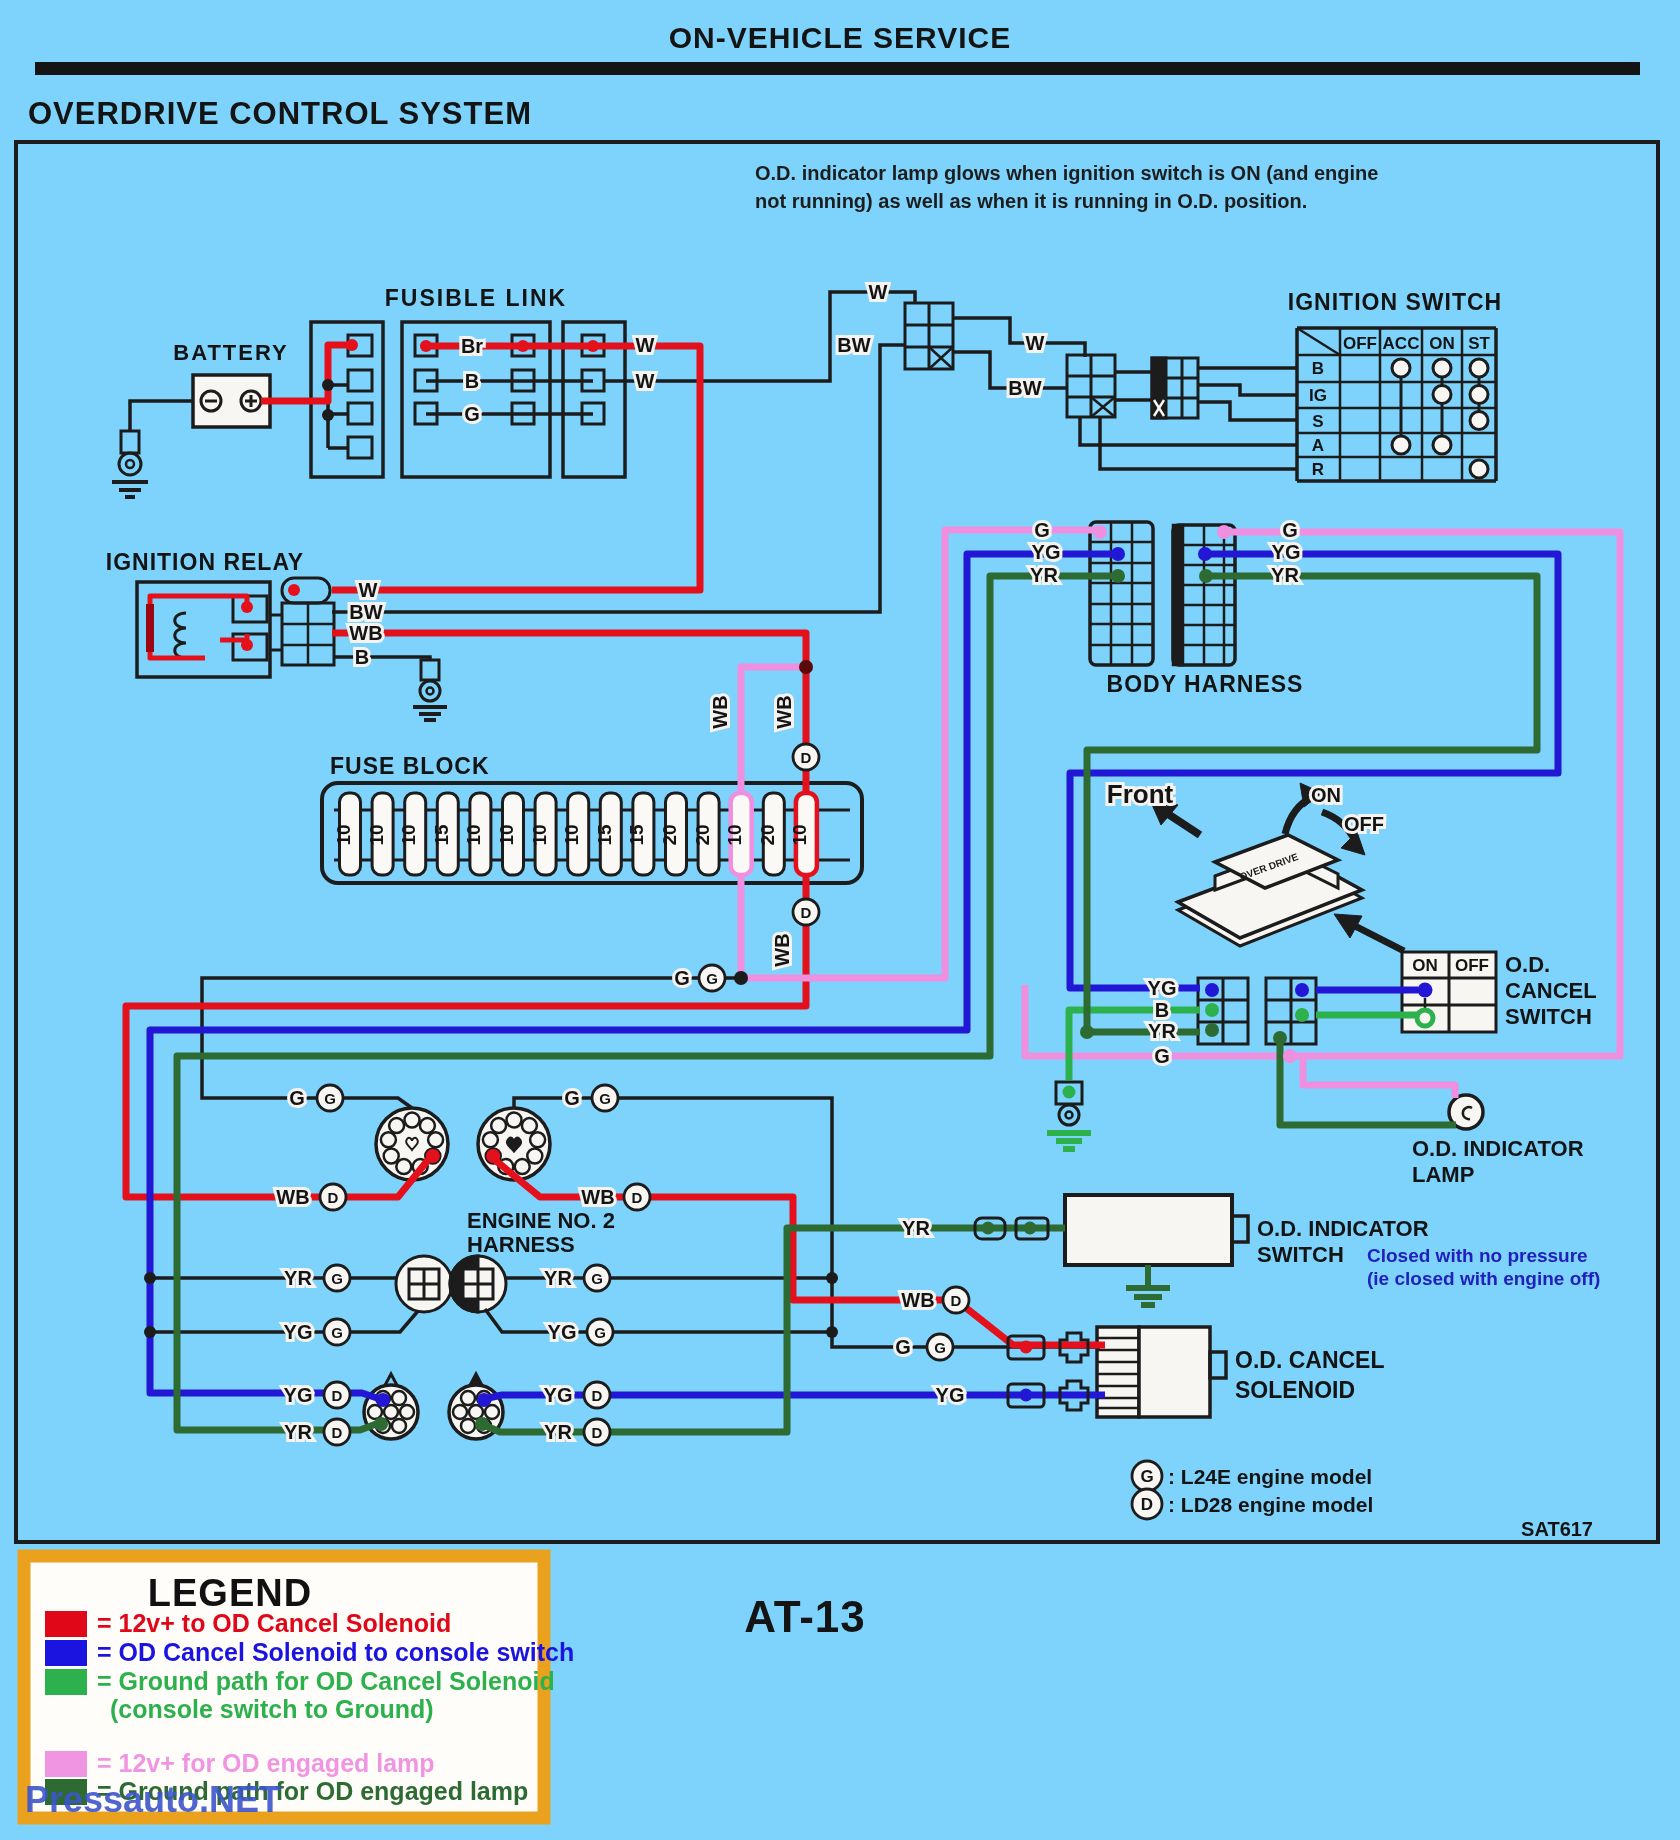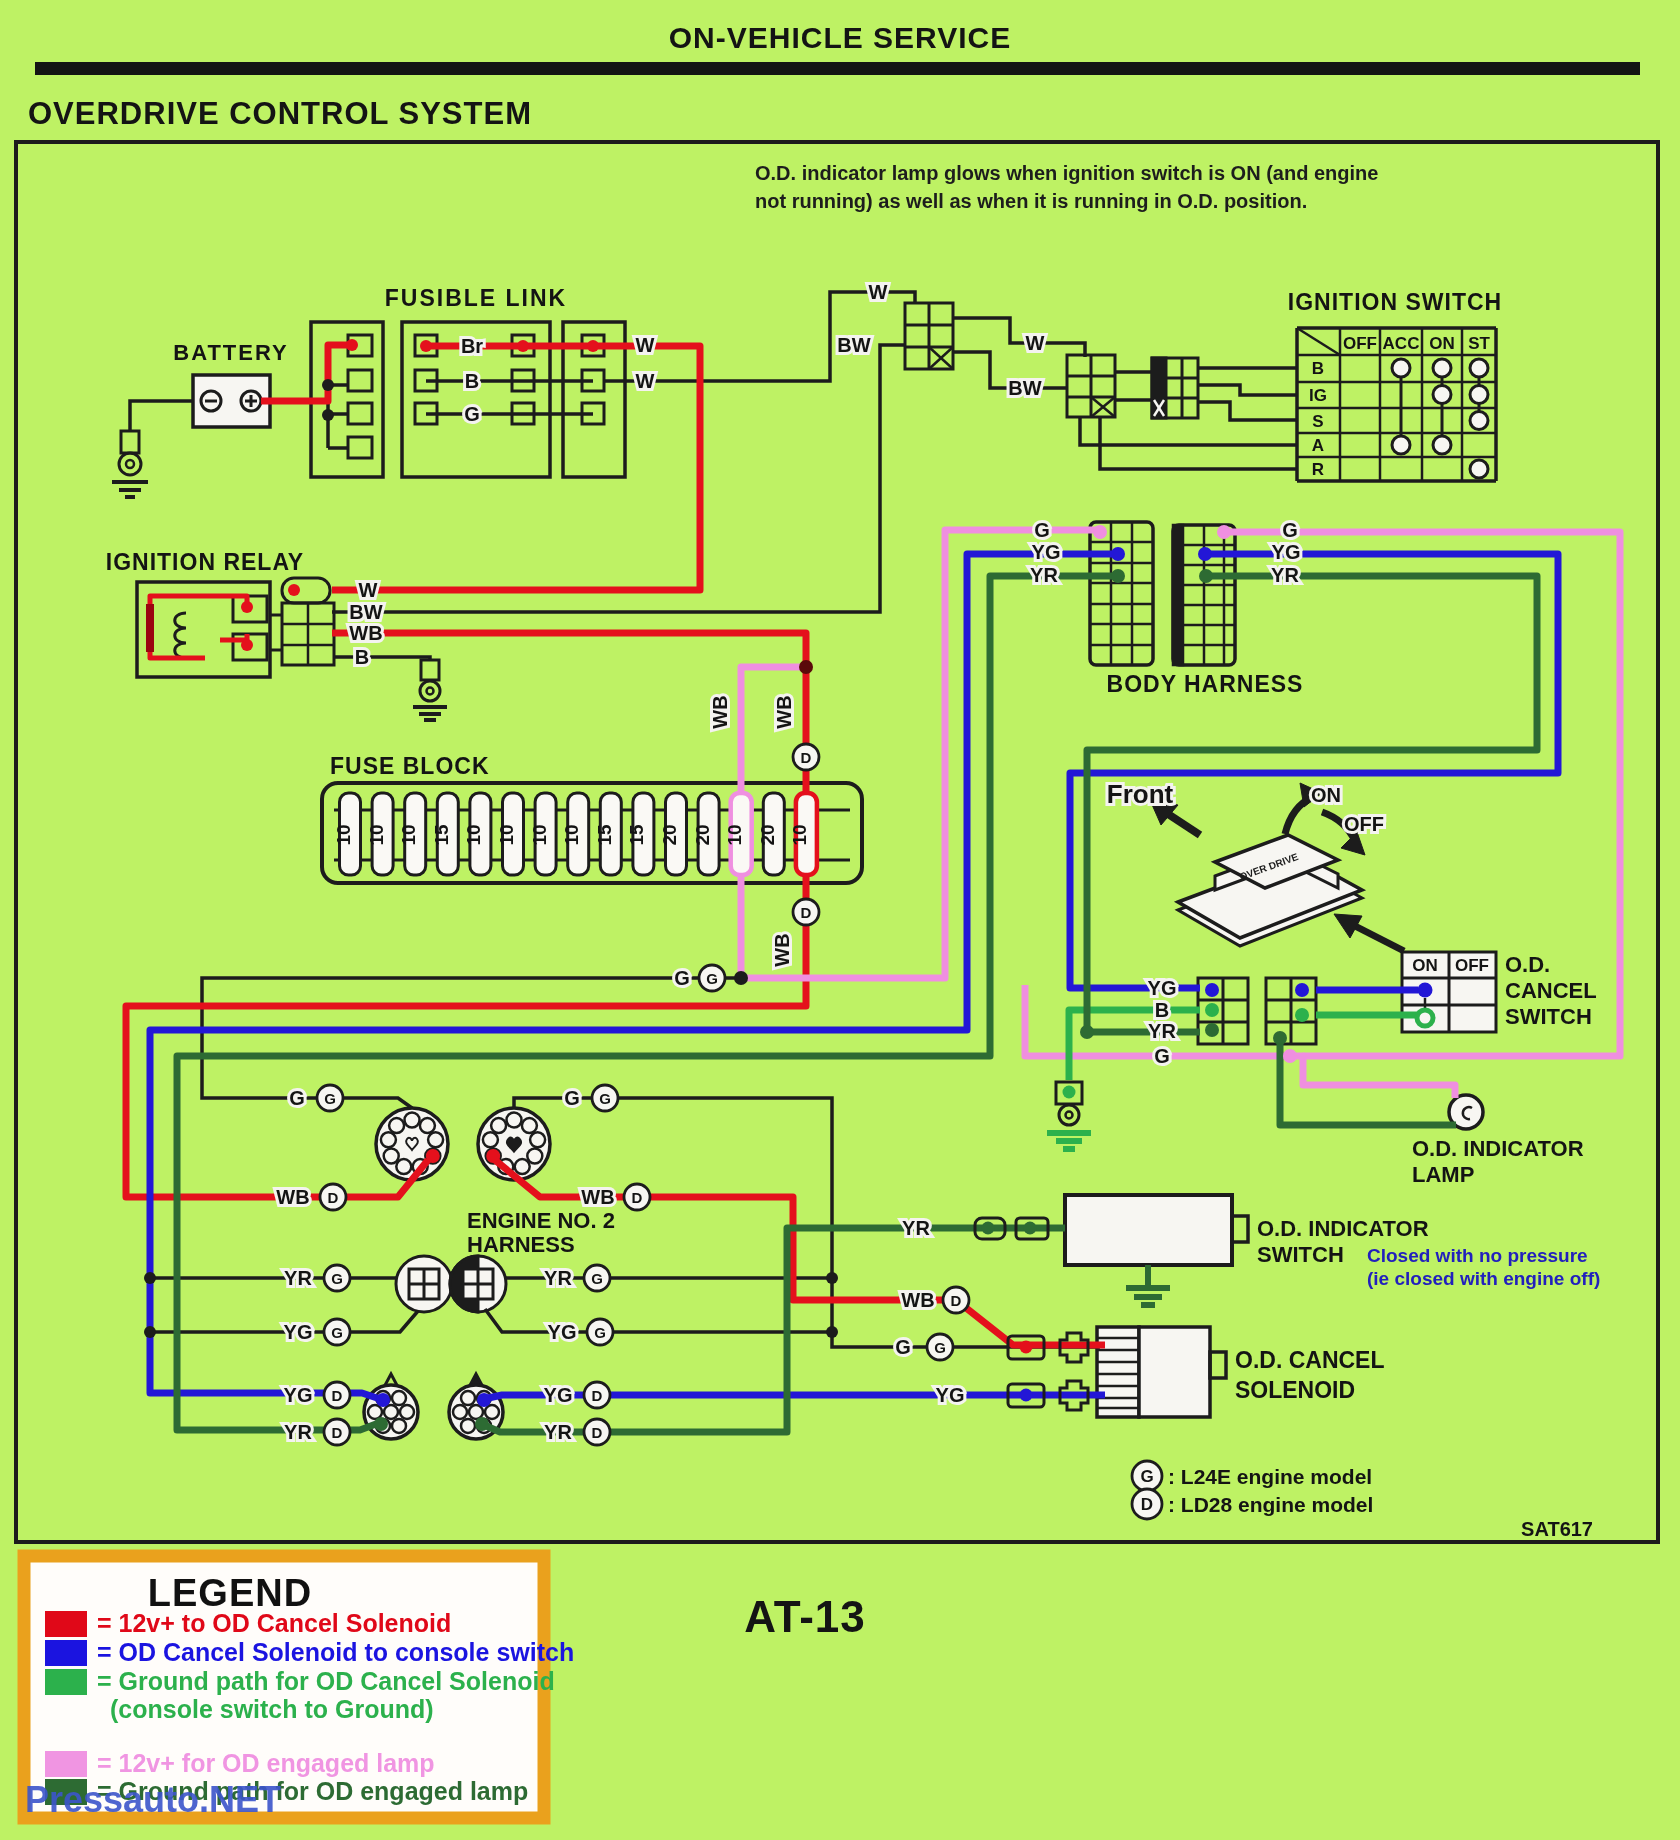--- a/index.html
+++ b/index.html
@@ -1,16 +1,16 @@
 <!DOCTYPE html>
 <html><head>
 <meta charset="utf-8">
 <style>
   html,body{margin:0;padding:0;background:#e9e8e4;}
-  .stage{position:relative;width:1680px;height:1840px;background:#bef264;overflow:hidden;
+  .stage{position:relative;width:1680px;height:1840px;background:#7dd3fc;overflow:hidden;
          font-family:"Liberation Sans",sans-serif;}
   svg{position:absolute;left:0;top:0;}
   text{font-family:"Liberation Sans",sans-serif;}
   .ttl{font-weight:bold;fill:#141414;letter-spacing:1px;}
   .lbl{font-weight:bold;fill:#141414;}
   .wl{font-weight:bold;fill:#141414;paint-order:stroke;stroke:#f4f3ef;stroke-width:6px;text-anchor:middle;}
   .cl{font-weight:bold;fill:#141414;text-anchor:middle;}
   .note{font-weight:bold;fill:#1d1d1d;}
   .bluenote{font-weight:bold;fill:#2220bd;}
   .wm{font-weight:bold;fill:#3c55cb;opacity:0.9;}

